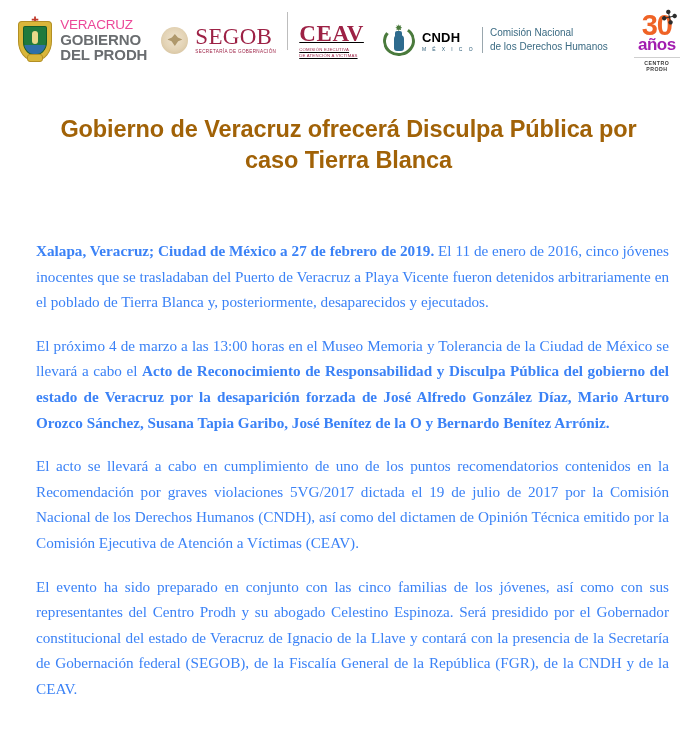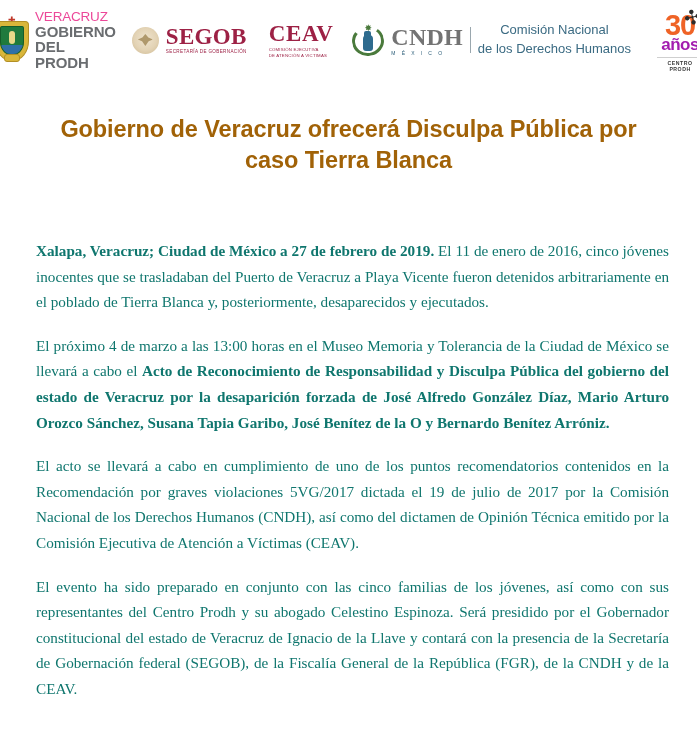--- a/index.html
+++ b/index.html
@@ -130,21 +130,21 @@
     left: 50%; top: 50%;
     transform: translate(-50%,-50%);
     width: 15px; height: 12px;
     background: #a58c5c;
     clip-path: polygon(50% 0%, 70% 30%, 100% 45%, 72% 60%, 50% 100%, 28% 60%, 0% 45%, 30% 30%);
     opacity: 0.85;
   }
   .segob-txt { line-height: 1; }
   .segob-txt .word {
     font-family: "Liberation Serif", serif;
-    font-weight: bold;
+    font-weight: normal;
     font-size: 23px;
     color: #9d2145;
     letter-spacing: 0.3px;
   }
   .segob-txt .sub {
     display: block;
     font-family: "Liberation Sans", sans-serif;
     font-size: 4.6px;
     letter-spacing: 0.35px;
     color: #9d2145;
@@ -153,21 +153,21 @@
   }
 
   .logo-divider {
     width: 1px;
     height: 38px;
     background: #bdbdbd;
     margin: 0 11px 0 2px;
   }
 
   
-  .ceav-block { margin-right: 18px; }
+  .ceav-block { margin-right: 18px; text-decoration: underline; }
   .ceav-txt { line-height: 1; }
   .ceav-txt .word {
     font-family: "Liberation Serif", serif;
     font-weight: bold;
     font-size: 23px;
     color: #9d2145;
     letter-spacing: 0.6px;
   }
   .ceav-txt .sub {
     display: block;
@@ -218,47 +218,46 @@
     left: 13px; top: 1px;
     width: 8px; height: 8px;
     color: #4a7a3c;
     font-size: 9px;
     line-height: 8px;
     text-align: center;
     font-family: "DejaVu Sans", sans-serif;
   }
   .cndh-txt { line-height: 1; }
   .cndh-txt .word {
-    font-family: Liberation Serif, serif;
-    font-weight: bold;
-    font-size: 24px;
-    color: #737373;
+    font-family: Liberation Sans, sans-serif;
+    font-weight: bold;
+    font-size: 13px;
+    color: #000000;
     letter-spacing: 0.2px;
   }
   .cndh-txt .sub {
     display: block;
     font-family: "Liberation Sans", sans-serif;
     font-size: 5px;
     letter-spacing: 2.4px;
     color: #2e5f7a;
     margin-top: 2px;
   }
   .cndh-divider {
     width: 1px;
     height: 26px;
     background: #9aa7ae;
     margin: 0 7px;
   }
   .cndh-long {
     font-family: "Liberation Sans", sans-serif;
-    font-size: 13px;
+    font-size: 10px;
     line-height: 1.45;
     color: #3b6b83;
     white-space: nowrap;
-    text-align: center;
   }
 
   
   .prodh-block {
     display: flex;
     flex-direction: column;
     align-items: center;
     justify-content: flex-start;
     height: 60px;
     margin-left: 10px;
@@ -328,21 +327,21 @@
   .body-wrap {
     margin: 0 28px 0 36px;
     padding-top: 62px;
   }
   p.para {
     margin: 0 0 18px 0;
     font-family: "Liberation Serif", "DejaVu Serif", serif;
     font-size: 15.2px;
     line-height: 25.6px;
     text-align: justify;
-    color: #0f766e;
+    color: #3b82f6;
   }
   p.para:last-child { margin-bottom: 0; }
   b, strong { font-weight: bold; }
 </style>
 </head>
 <body>
 
 <div class="page">
 
   <div class="logo-strip">

